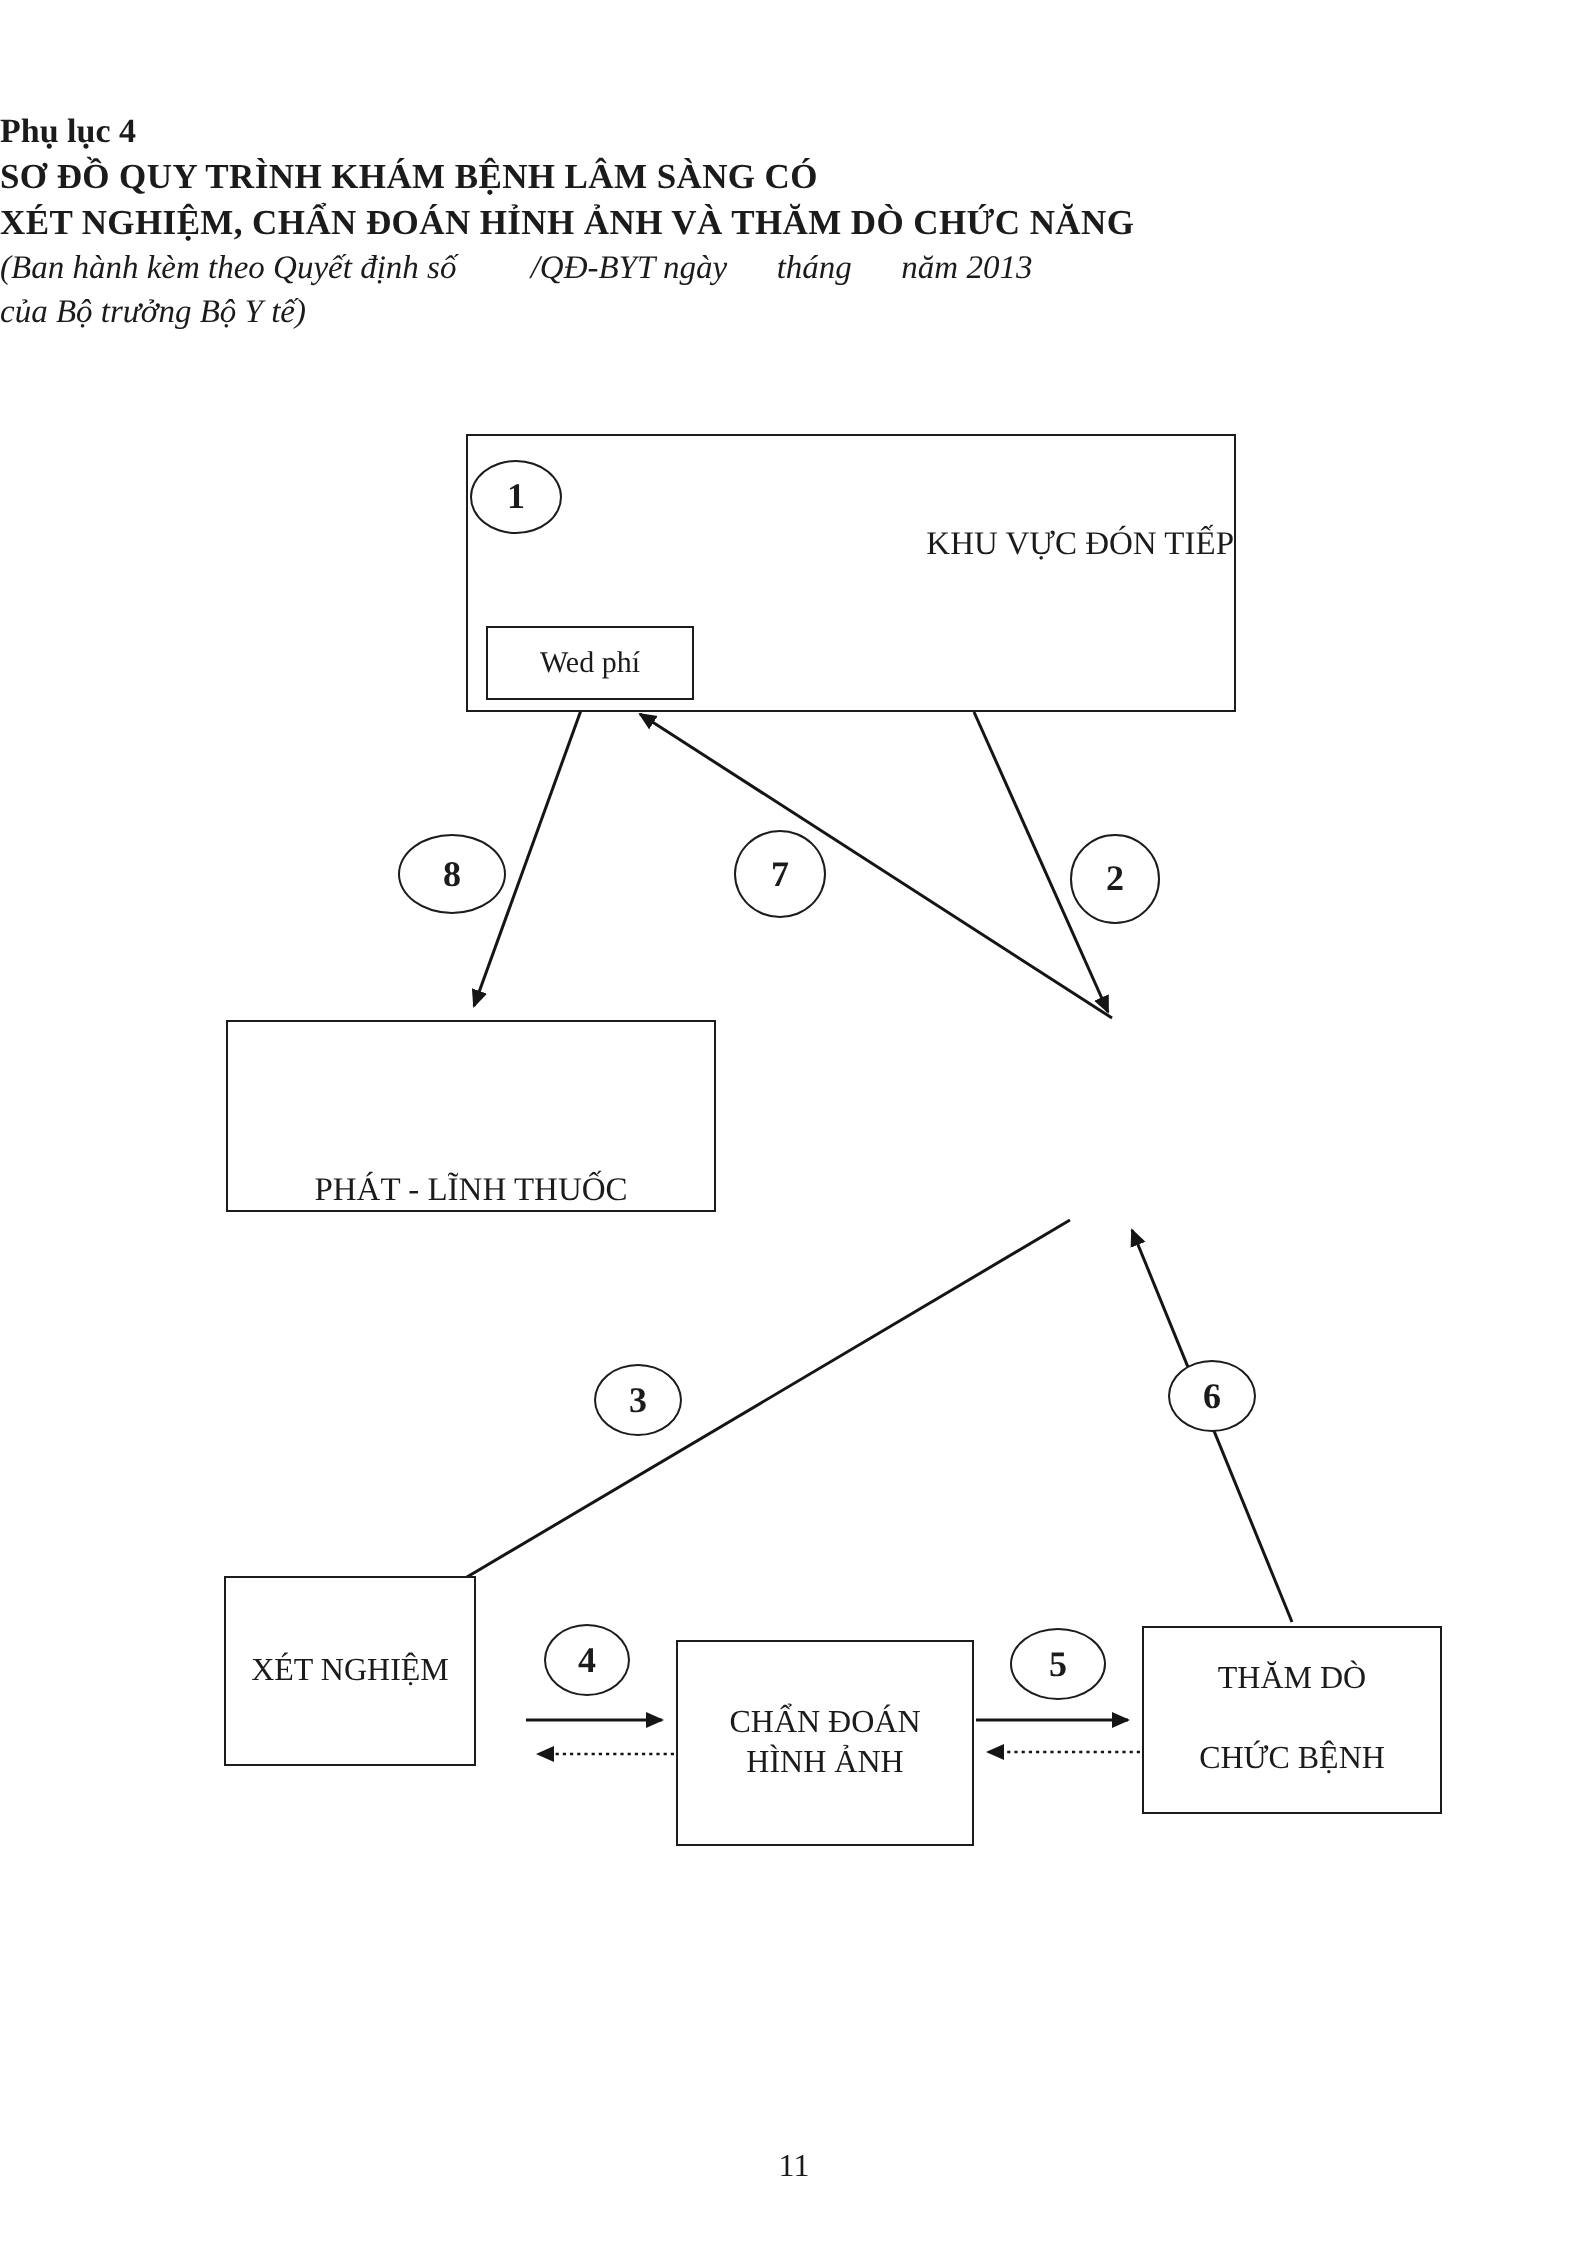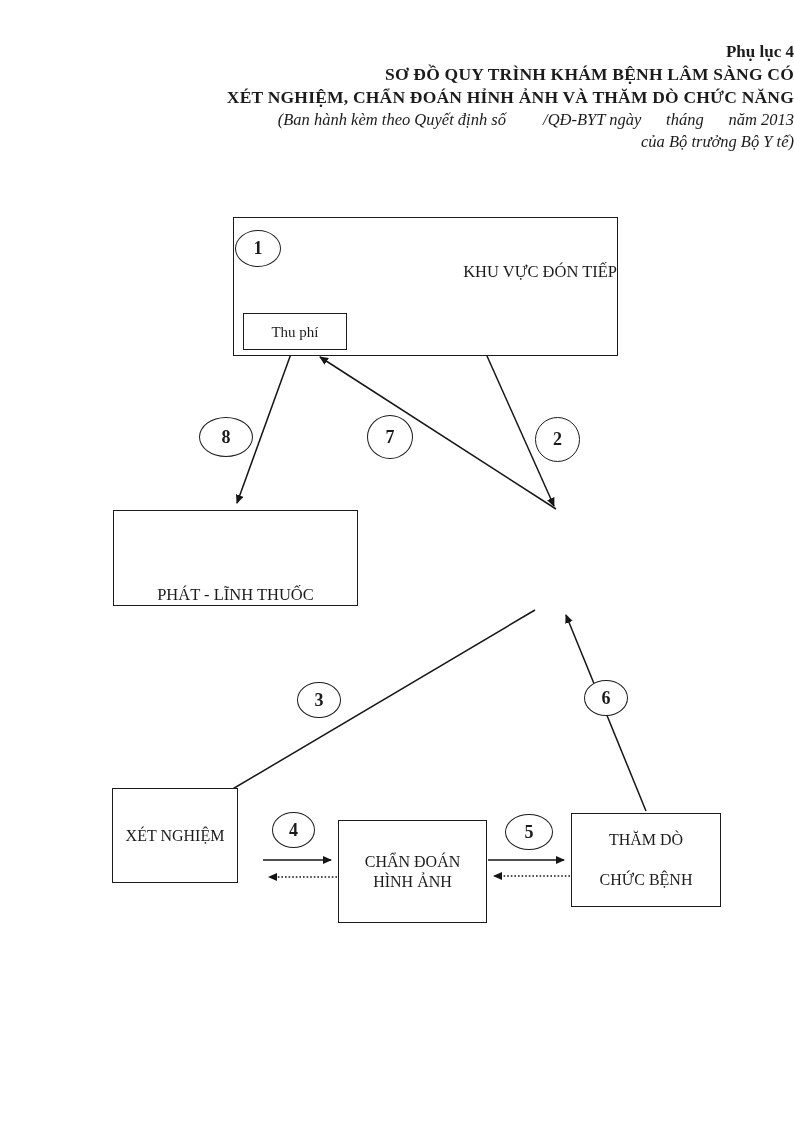--- a/index.html
+++ b/index.html
@@ -1,20 +1,20 @@
 <!DOCTYPE html>
 <html><head>
 <meta charset="utf-8">
 <style>
   html,body{margin:0;padding:0;background:#fff;}
   .page{
     position:relative;width:794px;height:1123px;background:#ffffff;
     font-family:"Liberation Serif","DejaVu Serif",serif;color:#1b1b1b;overflow:hidden;
   }
-  .header{position:absolute;left:0;top:41px;width:100%;text-align:right;}
+  .header{position:absolute;left:0;top:55px;width:100%;text-align:left;}
   .appendix{font-weight:bold;font-size:17px;line-height:22px;}
   .title{font-weight:bold;font-size:17.5px;line-height:23px;letter-spacing:.2px;}
   .issuance{font-style:italic;font-size:16.5px;line-height:22px;white-space:pre-wrap;}
   .box{position:absolute;border:1.6px solid #1c1c1c;background:#fff;box-sizing:border-box;}
   .flex-center{display:flex;align-items:center;justify-content:center;}
   .flex-col-center{display:flex;flex-direction:column;align-items:center;justify-content:center;}
   .lbl{font-size:16px;line-height:20px;text-align:center;}
   .lbl-lg{font-size:16.5px;line-height:21px;text-align:center;}
   .lbl-sm{font-size:15px;line-height:20px;text-align:center;}
   .reception-label{position:absolute;left:0;right:0;top:44px;text-align:right;font-size:16.5px;}
@@ -69,21 +69,21 @@
     <path d="M337,877 L269,877" stroke="#151515" stroke-width="1.3" stroke-dasharray="1.6 2" fill="none" marker-end="url(#ah)"></path>
     <path d="M488,860 L564,860" stroke="#151515" stroke-width="1.6" fill="none" marker-end="url(#ah)"></path>
     <path d="M570,876 L494,876" stroke="#151515" stroke-width="1.3" stroke-dasharray="1.6 2" fill="none" marker-end="url(#ah)"></path>
   </svg>
 
   <div class="box" id="box-reception">
     <div class="reception-label">KHU VỰC ĐÓN TIẾP</div>
   </div>
 
   <div class="box flex-center" id="box-fee">
-    <div class="lbl-sm">Thu phí</div>
+    <div class="lbl-sm">Wed phí</div>
   </div>
 
   <div class="box flex-center" id="box-pharmacy">
     <div class="lbl-lg">PHÁT - LĨNH THUỐC</div>
   </div>
 
 
   <div class="box flex-center" id="box-lab">
     <div class="lbl">XÉT NGHIỆM</div>
   </div>
@@ -100,14 +100,15 @@
 
   <div class="badge" id="badge-1">1</div>
   <div class="badge" id="badge-2">2</div>
   <div class="badge" id="badge-3">3</div>
   <div class="badge" id="badge-4">4</div>
   <div class="badge" id="badge-5">5</div>
   <div class="badge" id="badge-6">6</div>
   <div class="badge" id="badge-7">7</div>
   <div class="badge" id="badge-8">8</div>
 
+  <div class="page-number">11</div>
 
 </div>
 
 </body></html>

